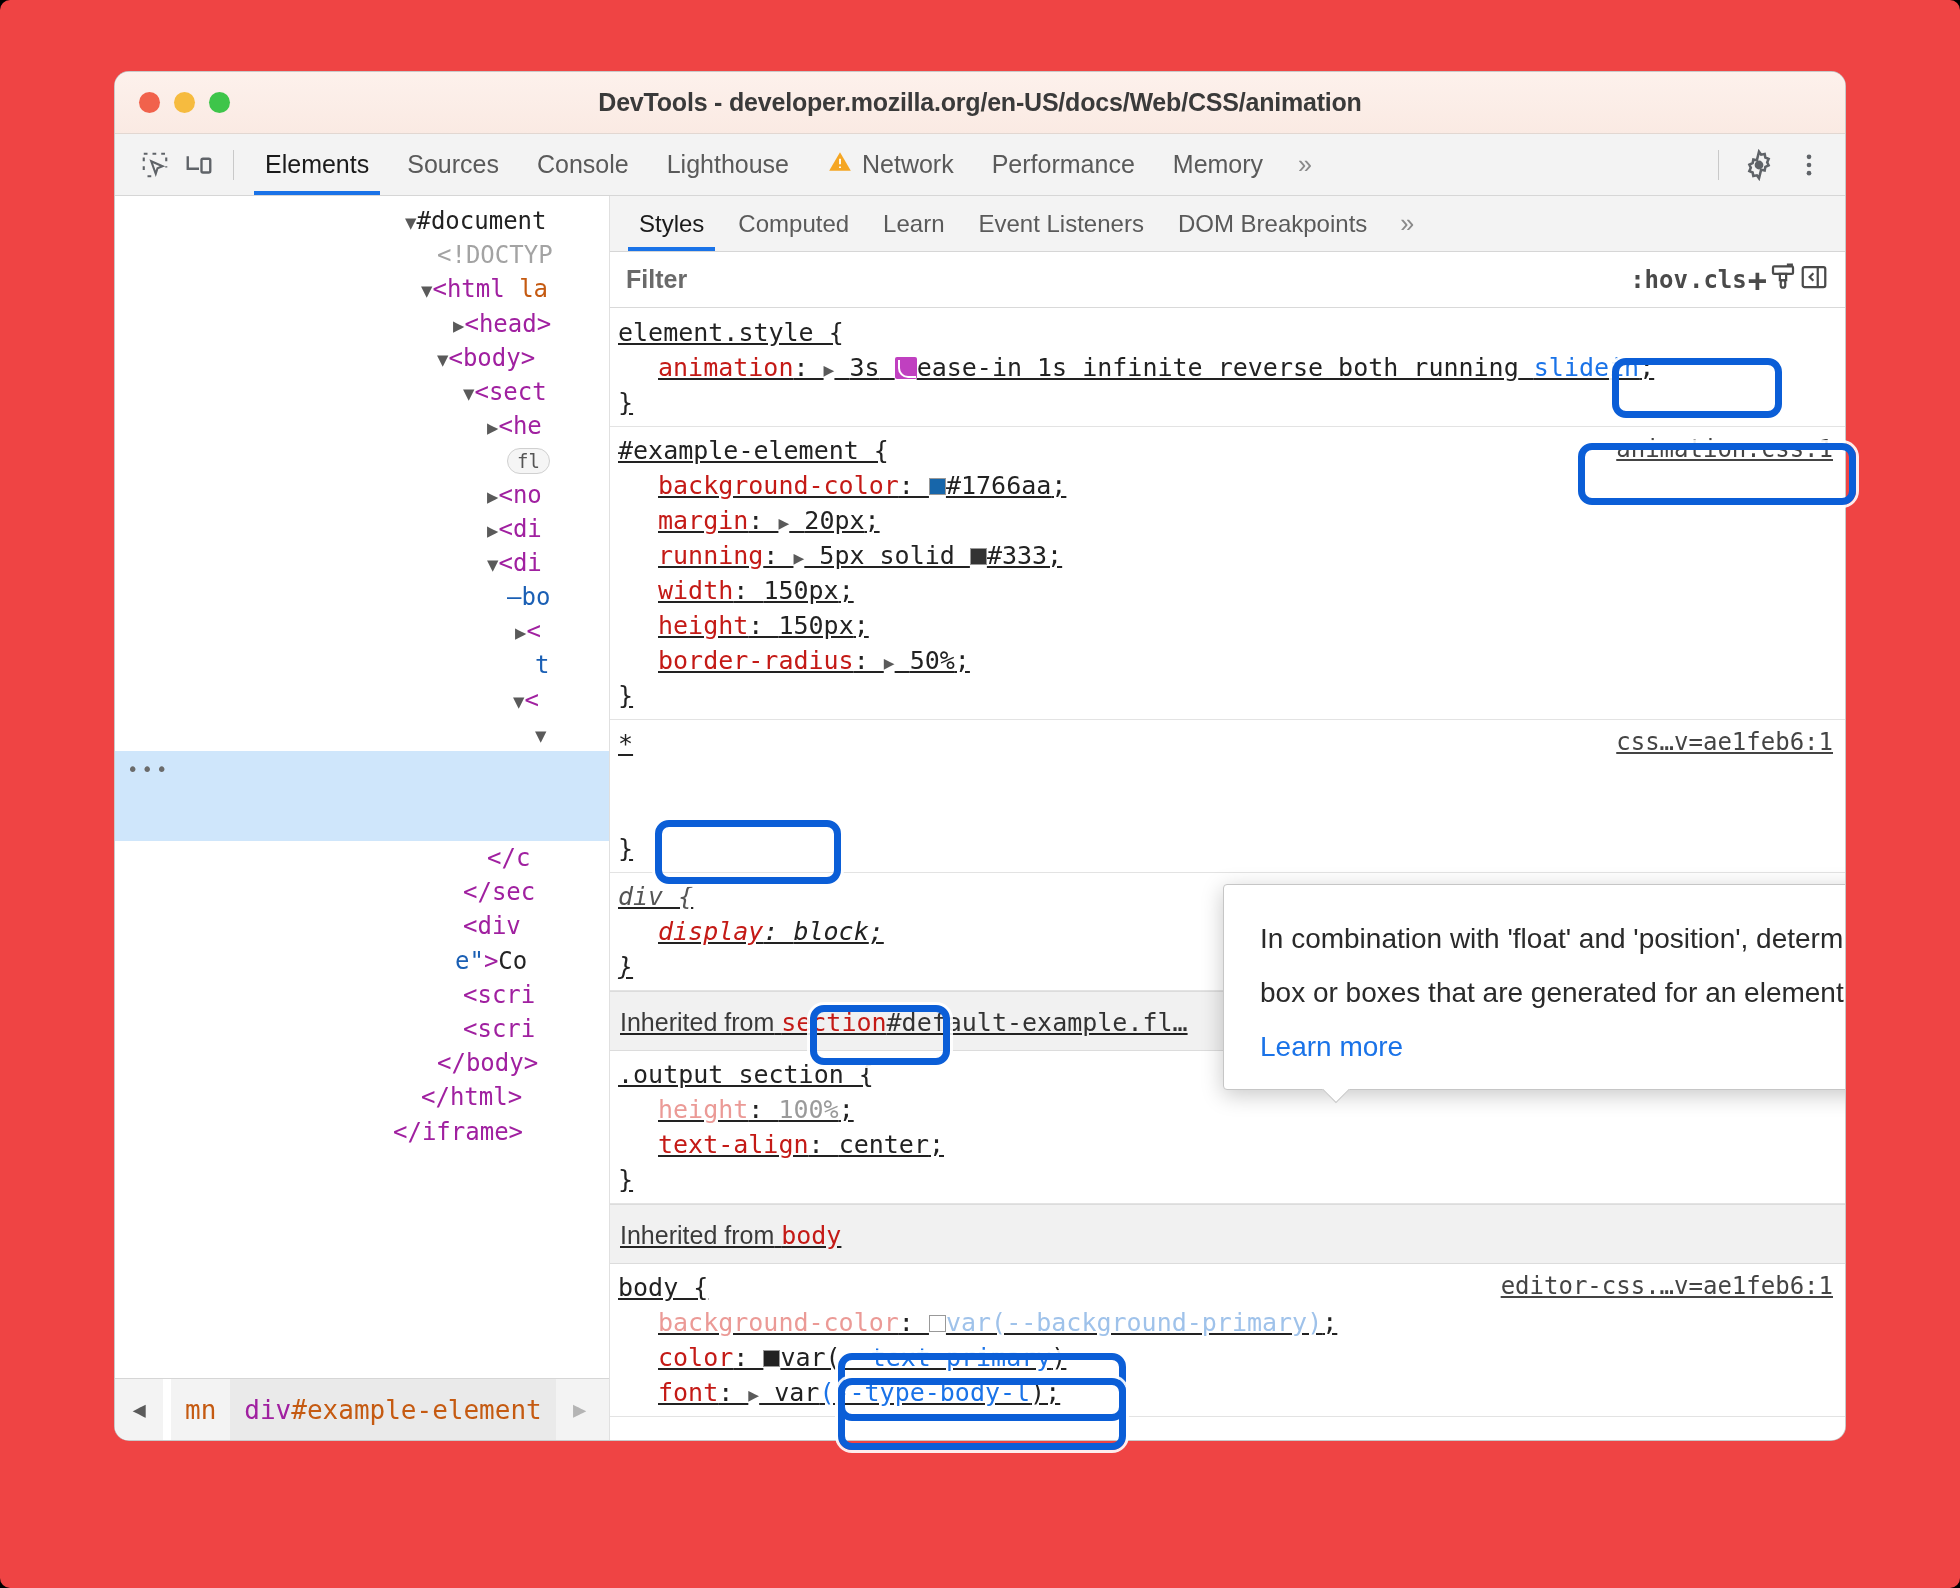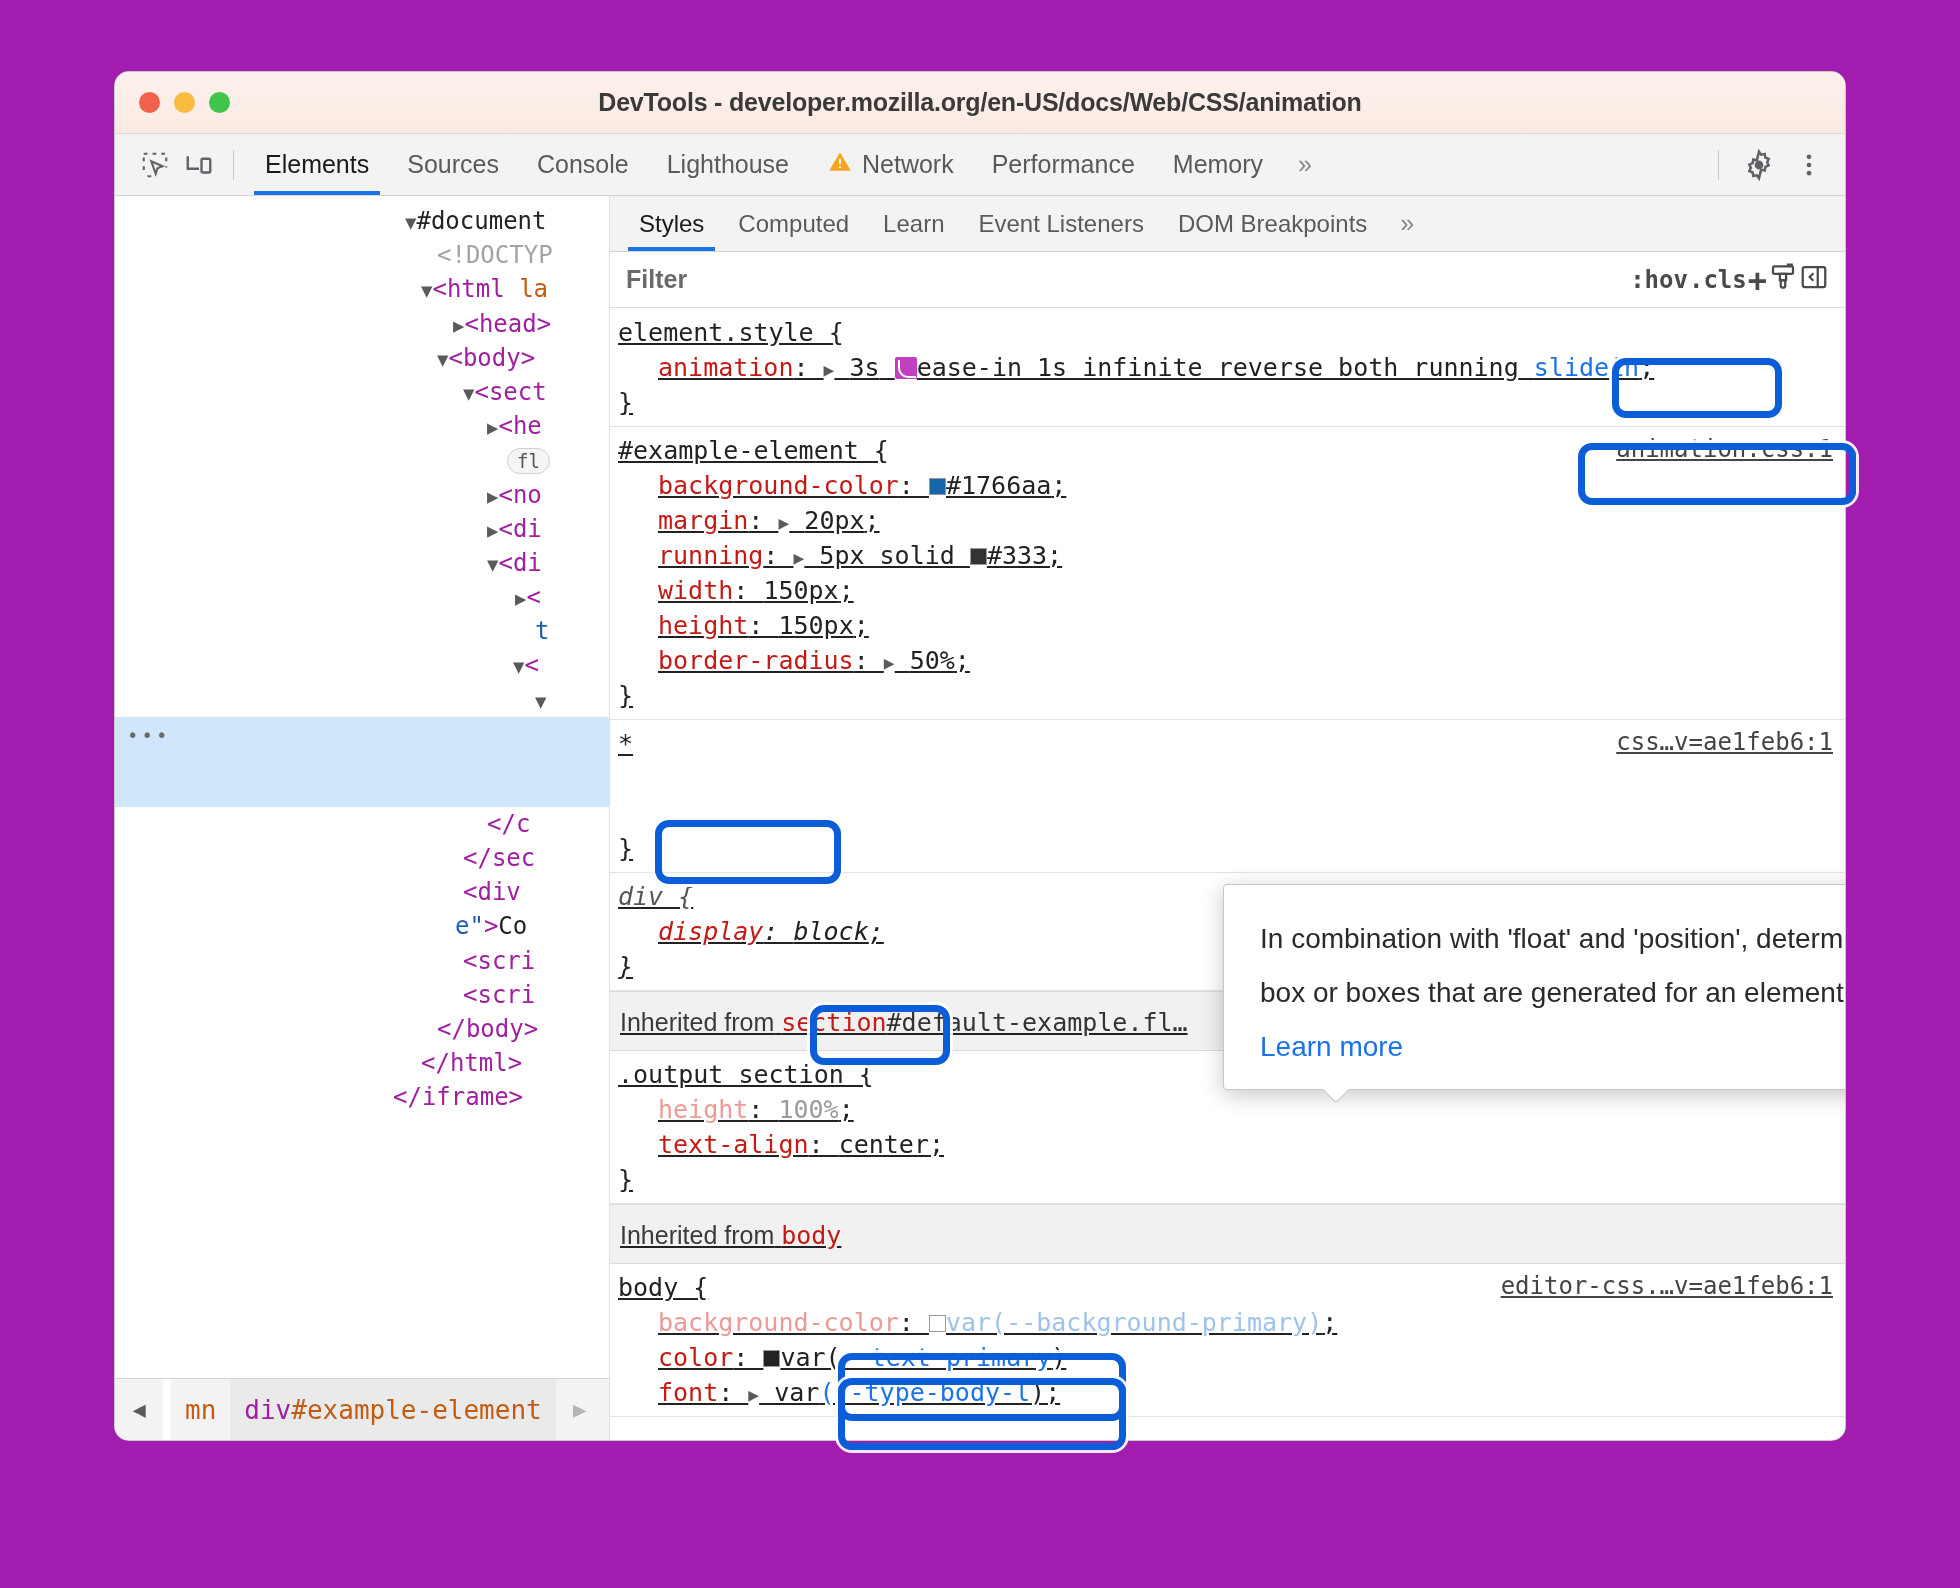--- a/index.html
+++ b/index.html
@@ -3,21 +3,21 @@
 <meta charset="utf-8">
 <style>
   * { box-sizing: border-box; }
   html, body { margin:0; padding:0; }
   body {
     width:1960px; height:1588px;
     background:#000;
     font-family:"Liberation Sans", sans-serif;
     overflow:hidden;
   }
-  .screen { position:absolute; inset:0; background:#a21caf; }
+  .screen { position:absolute; inset:0; background:#ef4444;border-radius:10px; }
 
   
   .window {
     position:absolute;
     left:115px; top:72px;
     width:1730px; height:1368px;
     background:#fff;
     border-radius:14px;
     overflow:hidden;
     box-shadow:0 0 0 1px #c9c9c9;
@@ -281,20 +281,21 @@
         <div class="domrow" style="padding-left:322px"><span class="grey">&lt;!DOCTYP</span></div>
         <div class="domrow" style="padding-left:306px"><span class="tri">▼</span><span class="tag">&lt;html </span><span class="attr">la</span></div>
         <div class="domrow" style="padding-left:338px"><span class="tri">▶</span><span class="tag">&lt;head&gt;</span></div>
         <div class="domrow" style="padding-left:322px"><span class="tri">▼</span><span class="tag">&lt;body&gt;</span></div>
         <div class="domrow" style="padding-left:348px"><span class="tri">▼</span><span class="tag">&lt;sect</span></div>
         <div class="domrow" style="padding-left:372px"><span class="tri">▶</span><span class="tag">&lt;he</span></div>
         <div class="domrow" style="padding-left:392px"><span class="pill">fl</span></div>
         <div class="domrow" style="padding-left:372px"><span class="tri">▶</span><span class="tag">&lt;no</span></div>
         <div class="domrow" style="padding-left:372px"><span class="tri">▶</span><span class="tag">&lt;di</span></div>
         <div class="domrow" style="padding-left:372px"><span class="tri">▼</span><span class="tag">&lt;di</span></div>
+        <div class="domrow" style="padding-left:392px"><span class="val">—bo</span></div>
         <div class="domrow" style="padding-left:400px"><span class="tri">▶</span><span class="tag">&lt;</span></div>
         <div class="domrow" style="padding-left:420px"><span class="val">t</span></div>
         <div class="domrow" style="padding-left:398px"><span class="tri">▼</span><span class="tag">&lt;</span></div>
         <div class="domrow" style="padding-left:420px"><span class="tri">▼</span></div>
         <div class="domrow sel"><span class="dots3">•••</span></div>
         <div class="domrow" style="padding-left:372px"><span class="tag">&lt;/c</span></div>
         <div class="domrow" style="padding-left:348px"><span class="tag">&lt;/sec</span></div>
         <div class="domrow" style="padding-left:348px"><span class="tag">&lt;div</span></div>
         <div class="domrow" style="padding-left:340px"><span class="val">e"</span><span class="tag">&gt;</span><span class="txt">Co</span></div>
         <div class="domrow" style="padding-left:348px"><span class="tag">&lt;scri</span></div>

